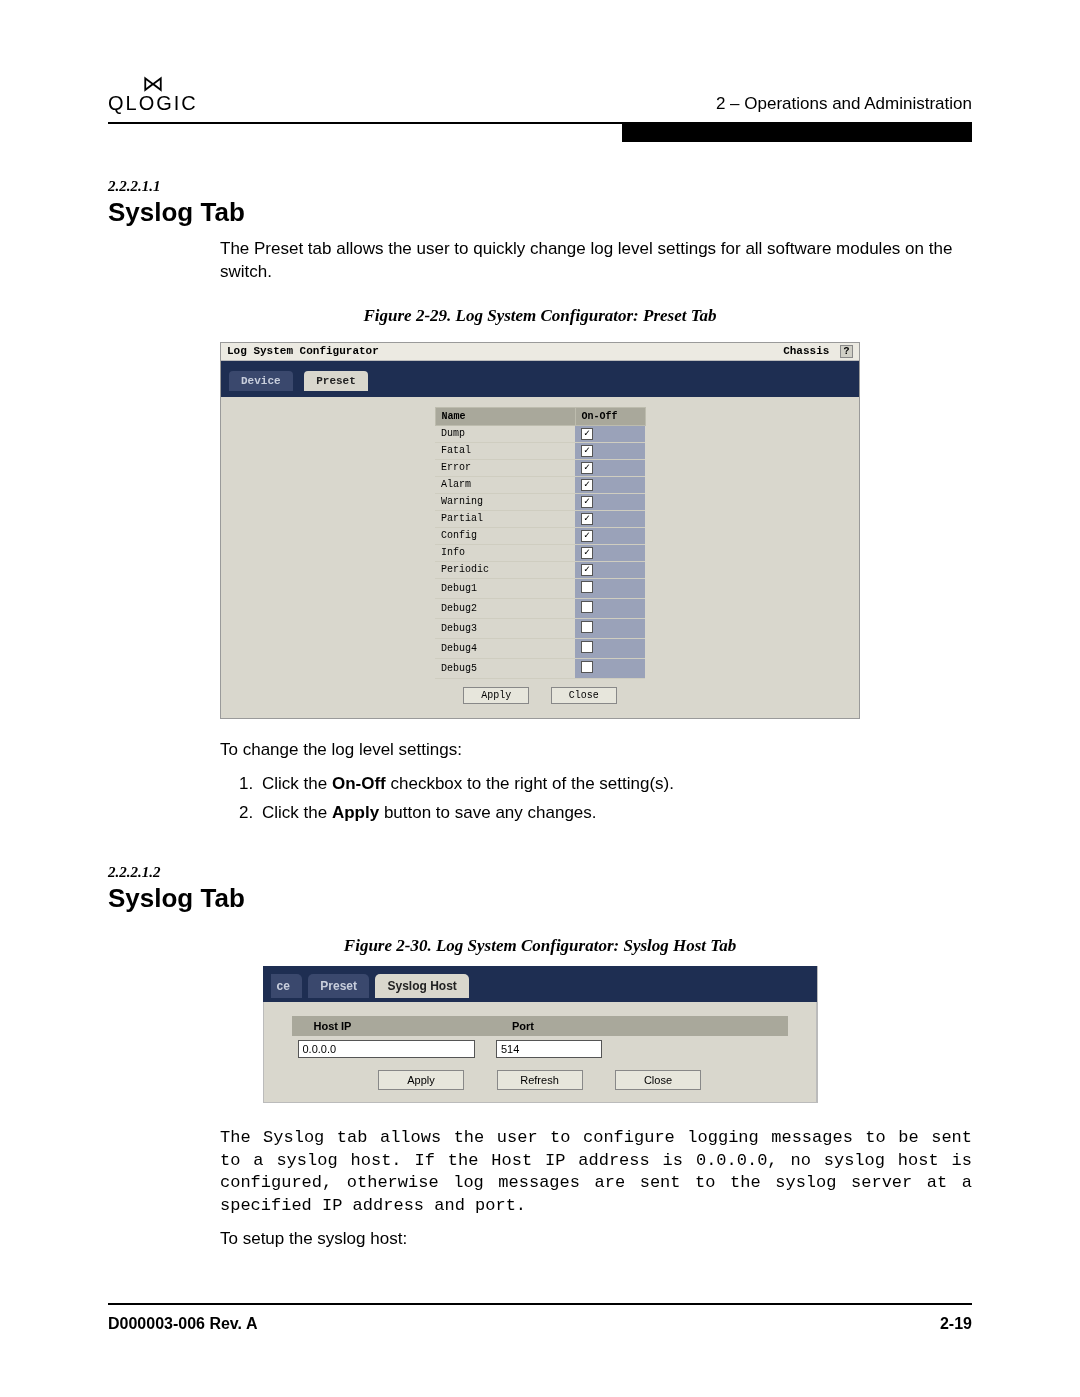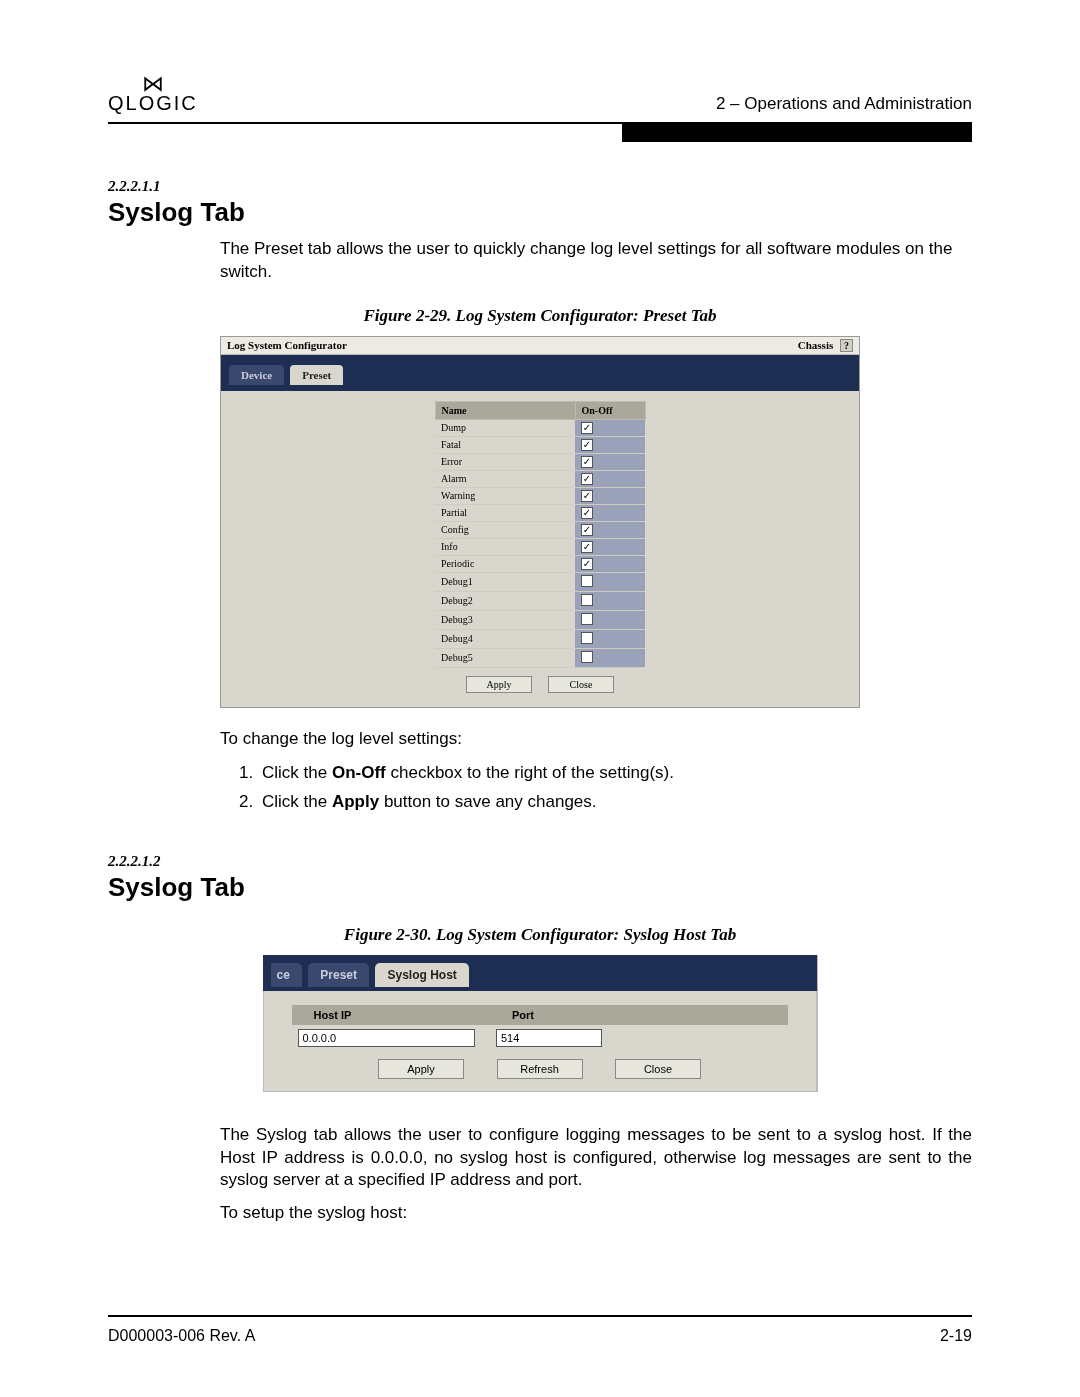--- a/index.html
+++ b/index.html
@@ -44,24 +44,24 @@
   .secnum { font-family: Georgia, "Times New Roman", serif; font-style: italic; font-weight: bold; font-size: 15px; margin-top: 36px; }
   .sectitle { font-family: Arial, sans-serif; font-weight: bold; font-size: 26px; margin-top: 2px; }
   .bodytext { font-size: 17px; line-height: 1.35; margin-top: 10px; margin-left: 112px; margin-right: 0; }
   .figcap { font-family: Georgia, "Times New Roman", serif; font-style: italic; font-weight: bold; font-size: 17px; text-align: center; margin-top: 22px; }
   ol.steps { margin-left: 150px; margin-top: 8px; font-size: 17px; line-height: 1.7; }
   ol.steps li { padding-left: 4px; }
 
   
   .fig {
     width: 640px;
-    margin: 10px auto 0 auto;
+    margin: 16px auto 0 auto;
     border: 1px solid #9a9a9a;
     background: #e7e7df;
-    font-family: Liberation Serif, serif;
+    font-family: Liberation Mono, monospace;
   }
   .fig-titlebar {
     display: flex; justify-content: space-between; align-items: center;
     background: #eceae2; padding: 2px 6px; font-size: 11px; font-weight: bold;
     border-bottom: 1px solid #bbb;
   }
   .fig-titlebar .chassis { font-weight: bold; }
   .qmark {
     display: inline-block; width: 13px; height: 13px; border: 1px solid #888;
     background: #d0cfc6; text-align: center; font-size: 10px; line-height: 12px;
@@ -147,21 +147,21 @@
   .finput {
     width: 95%; border: 1px solid #555; background: #fff; font-size: 11px;
     padding: 2px 4px; font-family: Tahoma, Arial, sans-serif;
   }
   .fig2-btnrow { text-align: center; padding-top: 8px; }
   .fig2-btnrow .fbtn { min-width: 86px; margin: 0 14px; padding: 3px 10px; font-size: 11px; }
 
   
   .page-footer {
     position: absolute;
-    left: 108px; right: 108px; bottom: 52px;
+    left: 108px; right: 108px; bottom: 64px; font-weight: bold;
   }
   .page-footer hr { border: 0; border-top: 2px solid #000; }
   .footer-row {
     display: flex; justify-content: space-between; font-size: 16px; margin-top: 10px;
   }
 </style>
 </head>
 <body>
 
 <div class="page-header">
@@ -303,21 +303,21 @@
     </tbody>
       </table>
     <div class="fig2-btnrow">
       <span class="fbtn">Apply</span>
       <span class="fbtn">Refresh</span>
       <span class="fbtn">Close</span>
     </div>
   </div>
 </div>
 
-<p class="bodytext" style="margin-top:32px; text-align:justify;">The Syslog tab allows the user to configure logging messages to be sent to a syslog host. If the Host IP address is 0.0.0.0, no syslog host is configured, otherwise log messages are sent to the syslog server at a specified IP address and port.</p>
+<p class="bodytext" style="margin-top:24px; text-align:justify;font-family:Liberation Mono, monospace;">The Syslog tab allows the user to configure logging messages to be sent to a syslog host. If the Host IP address is 0.0.0.0, no syslog host is configured, otherwise log messages are sent to the syslog server at a specified IP address and port.</p>
 <p class="bodytext">To setup the syslog host:</p>
 
 <div class="page-footer">
   <hr>
   <div class="footer-row">
     <span>D000003-006 Rev. A</span>
     <span>2-19</span>
   </div>
 </div>
 

